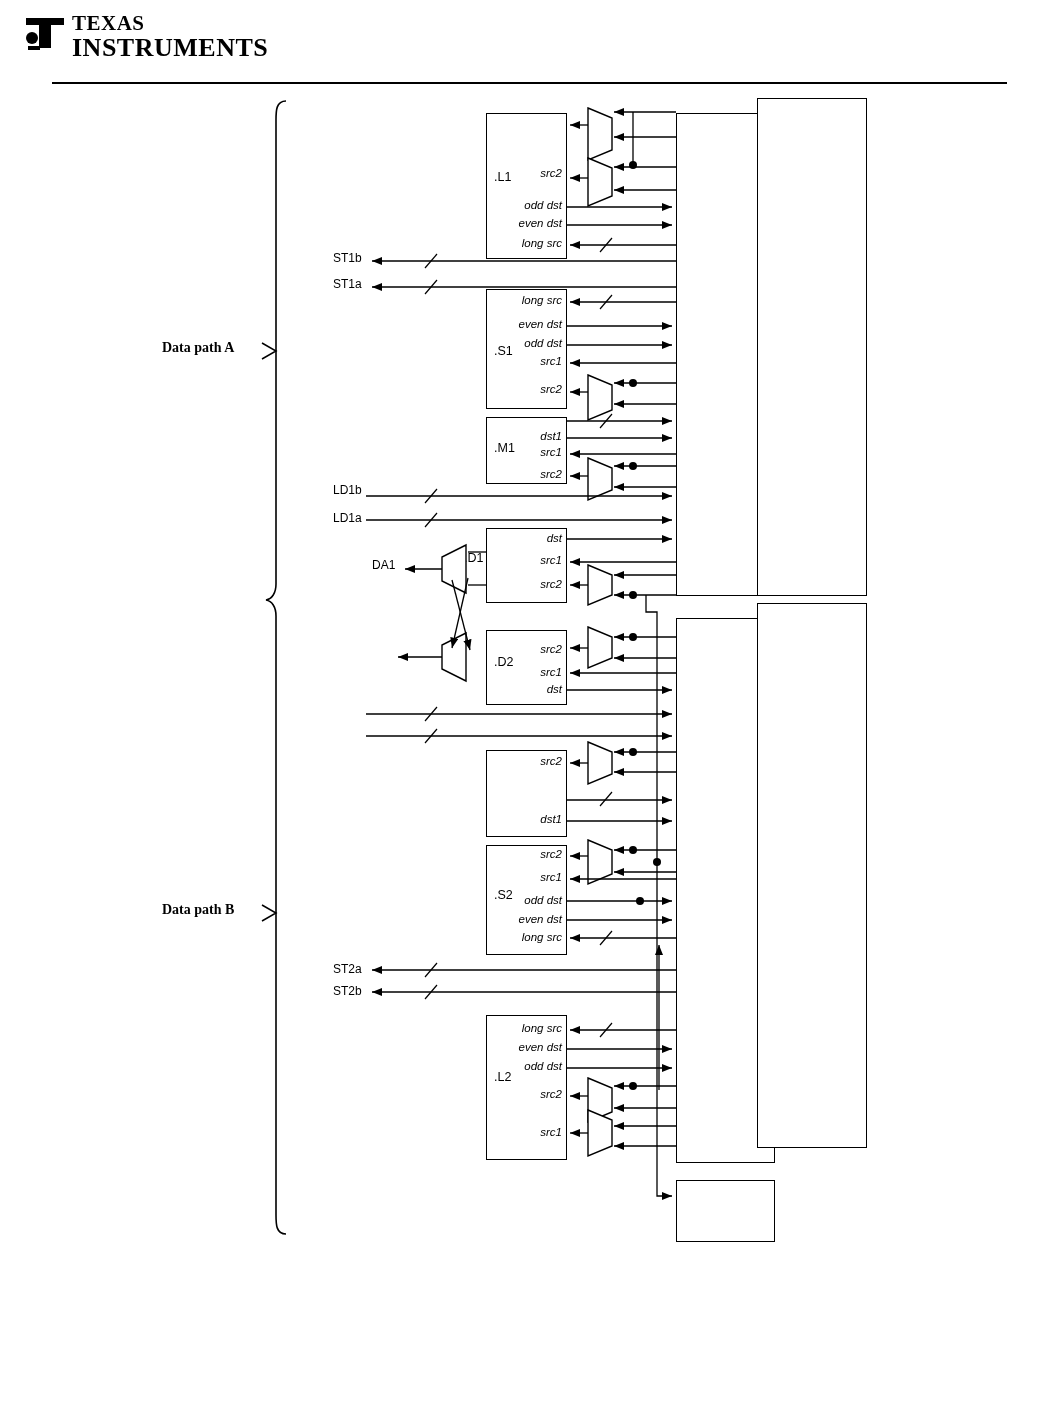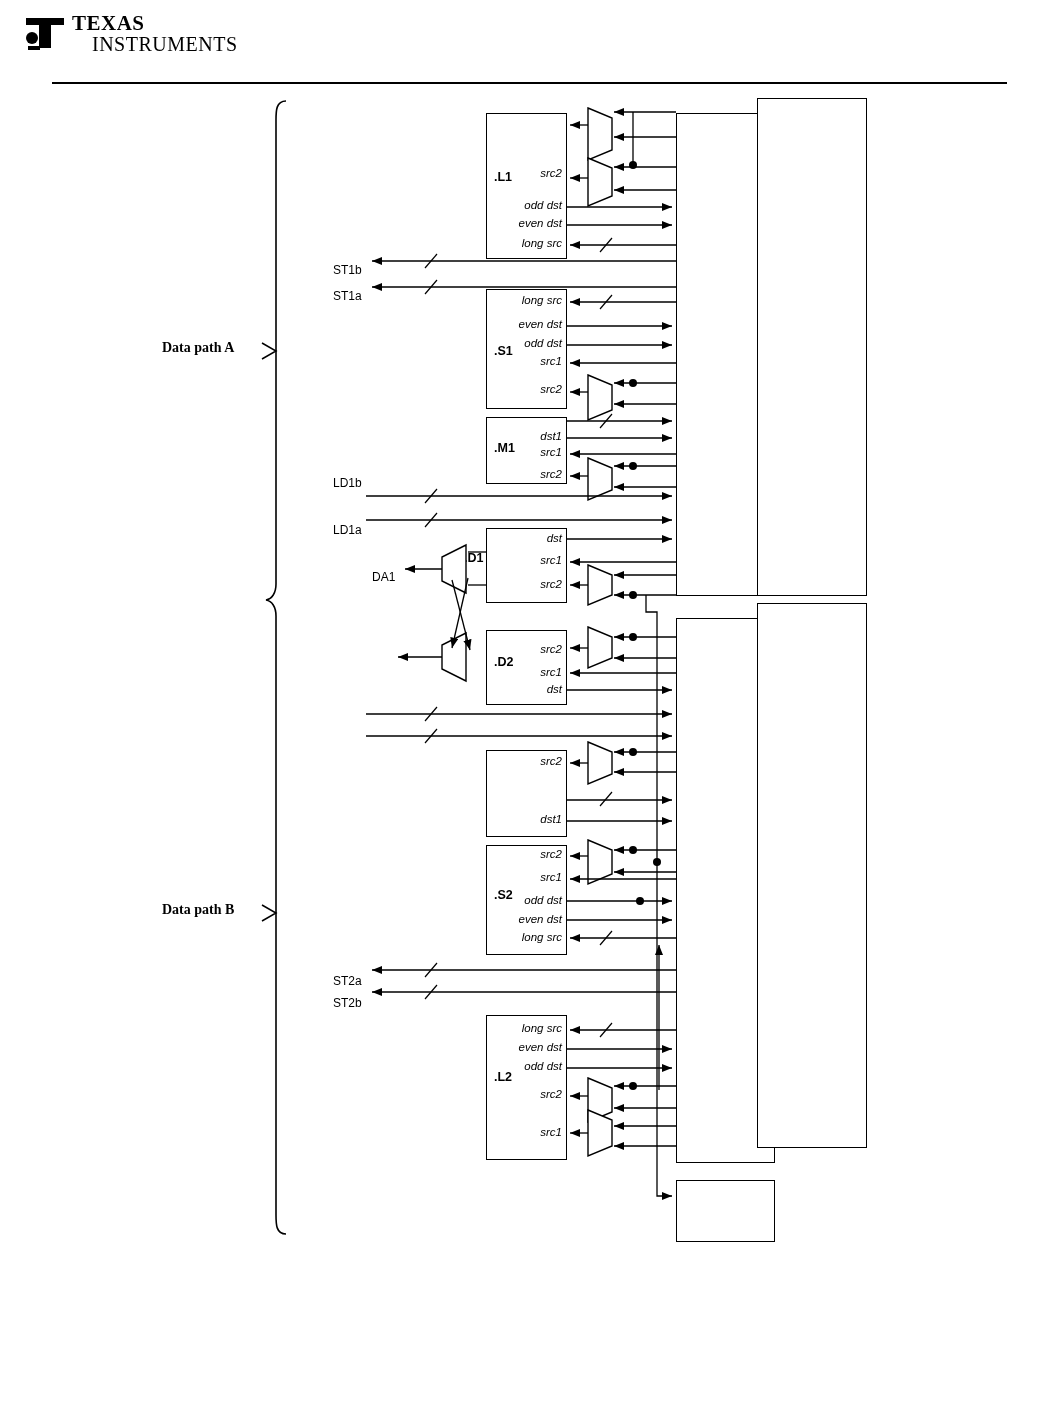--- a/index.html
+++ b/index.html
@@ -40,60 +40,58 @@
     line-height: 1.05;
   }
   #logo .logo-line1 {
     font-family: "Liberation Serif", serif;
     font-size: 21px;
     font-weight: bold;
     letter-spacing: 0.5px;
   }
   #logo .logo-line2 {
     font-family: "Liberation Serif", serif;
-    font-size: 20px;
-    font-weight: normal;
+    font-size: 26px;
+    font-weight: bold;
     letter-spacing: 0.5px;
-    margin-left: 20px;
   }
   .rule {
     position: absolute;
     left: 52px;
     top: 82px;
     width: 955px;
     height: 2px;
     background: #000000;
   }
   
   .unit-box {
     position: absolute;
     border: 1.6px solid #000000;
     background: #ffffff;
     box-sizing: border-box;
   }
   .unit-label {
     position: absolute;
     font-size: 12.5px;
-    font-weight: bold;
+    font-weight: normal;
     font-family: "Liberation Sans", sans-serif;
   }
   .port-label {
     position: absolute;
     font-size: 11.5px;
     font-style: italic;
     font-family: "Liberation Sans", sans-serif;
     white-space: nowrap;
     text-align: right;
   }
   .side-label {
     position: absolute;
     font-size: 12px;
     font-family: "Liberation Sans", sans-serif;
     white-space: nowrap;
-    margin-top: 12px;
   }
   .path-label {
     position: absolute;
     font-size: 14px;
     font-weight: bold;
     font-family: Liberation Serif, serif;
     white-space: nowrap;
   }
   .reg-box {
     position: absolute;
@@ -194,21 +192,21 @@
   <div class="port-label" style="left:476px; top:931px; width:86px;">long src</div>
 
   <div class="port-label" style="left:476px; top:1022px; width:86px;">long src</div>
   <div class="port-label" style="left:476px; top:1041px; width:86px;">even dst</div>
   <div class="port-label" style="left:476px; top:1060px; width:86px;">odd dst</div>
   <div class="port-label" style="left:476px; top:1088px; width:86px;">src2</div>
   <div class="port-label" style="left:476px; top:1126px; width:86px;">src1</div>
 
   <div class="side-label" style="left:333px; top:251px;">ST1b</div>
   <div class="side-label" style="left:333px; top:277px;">ST1a</div>
-  <div class="side-label" style="left:333px; top:464px;">LD1b</div>
+  <div class="side-label" style="left:333px; top:483px;">LD1b</div>
   <div class="side-label" style="left:333px; top:511px;">LD1a</div>
   <div class="side-label" style="left:372px; top:558px;">DA1</div>
   <div class="side-label" style="left:333px; top:962px;">ST2a</div>
   <div class="side-label" style="left:333px; top:984px;">ST2b</div>
 
   <svg class="overlay" viewBox="0 0 1059 1422">
     <defs>
       <marker id="ar" markerWidth="9" markerHeight="9" refX="8" refY="3.2" orient="auto">
         <path d="M0,0 L8,3.2 L0,6.4 z" fill="#000000"></path>
       </marker>

